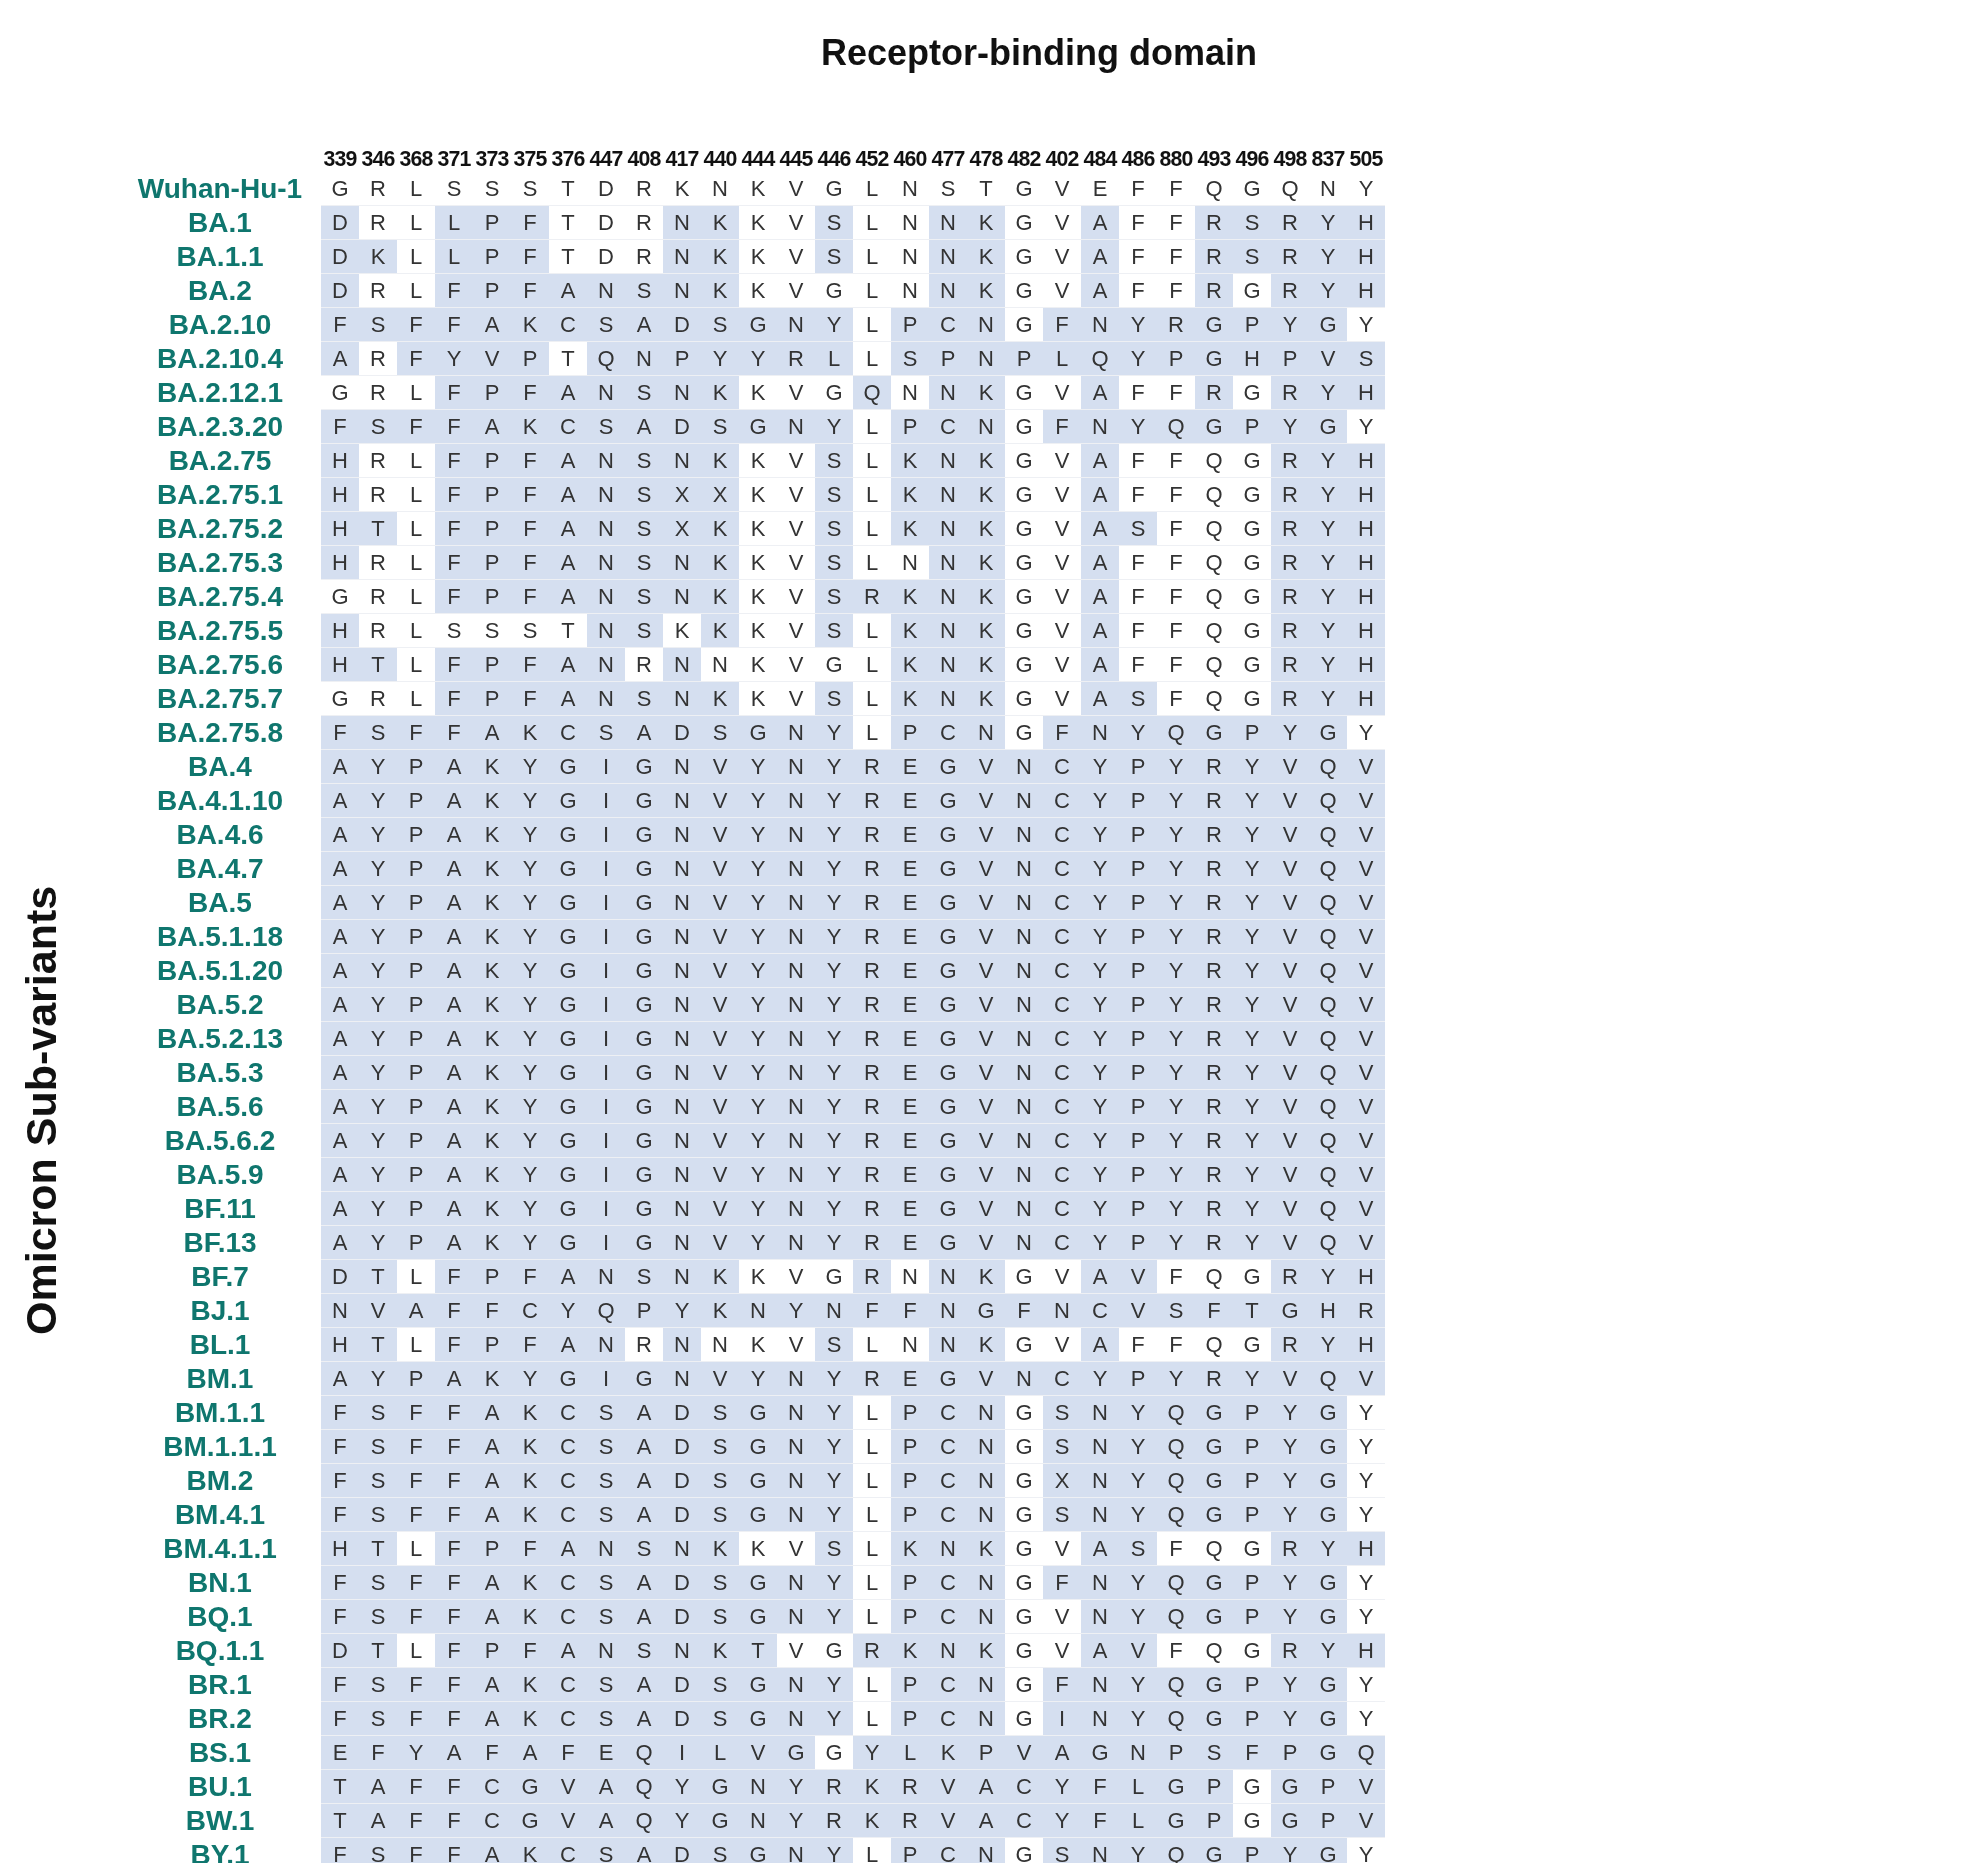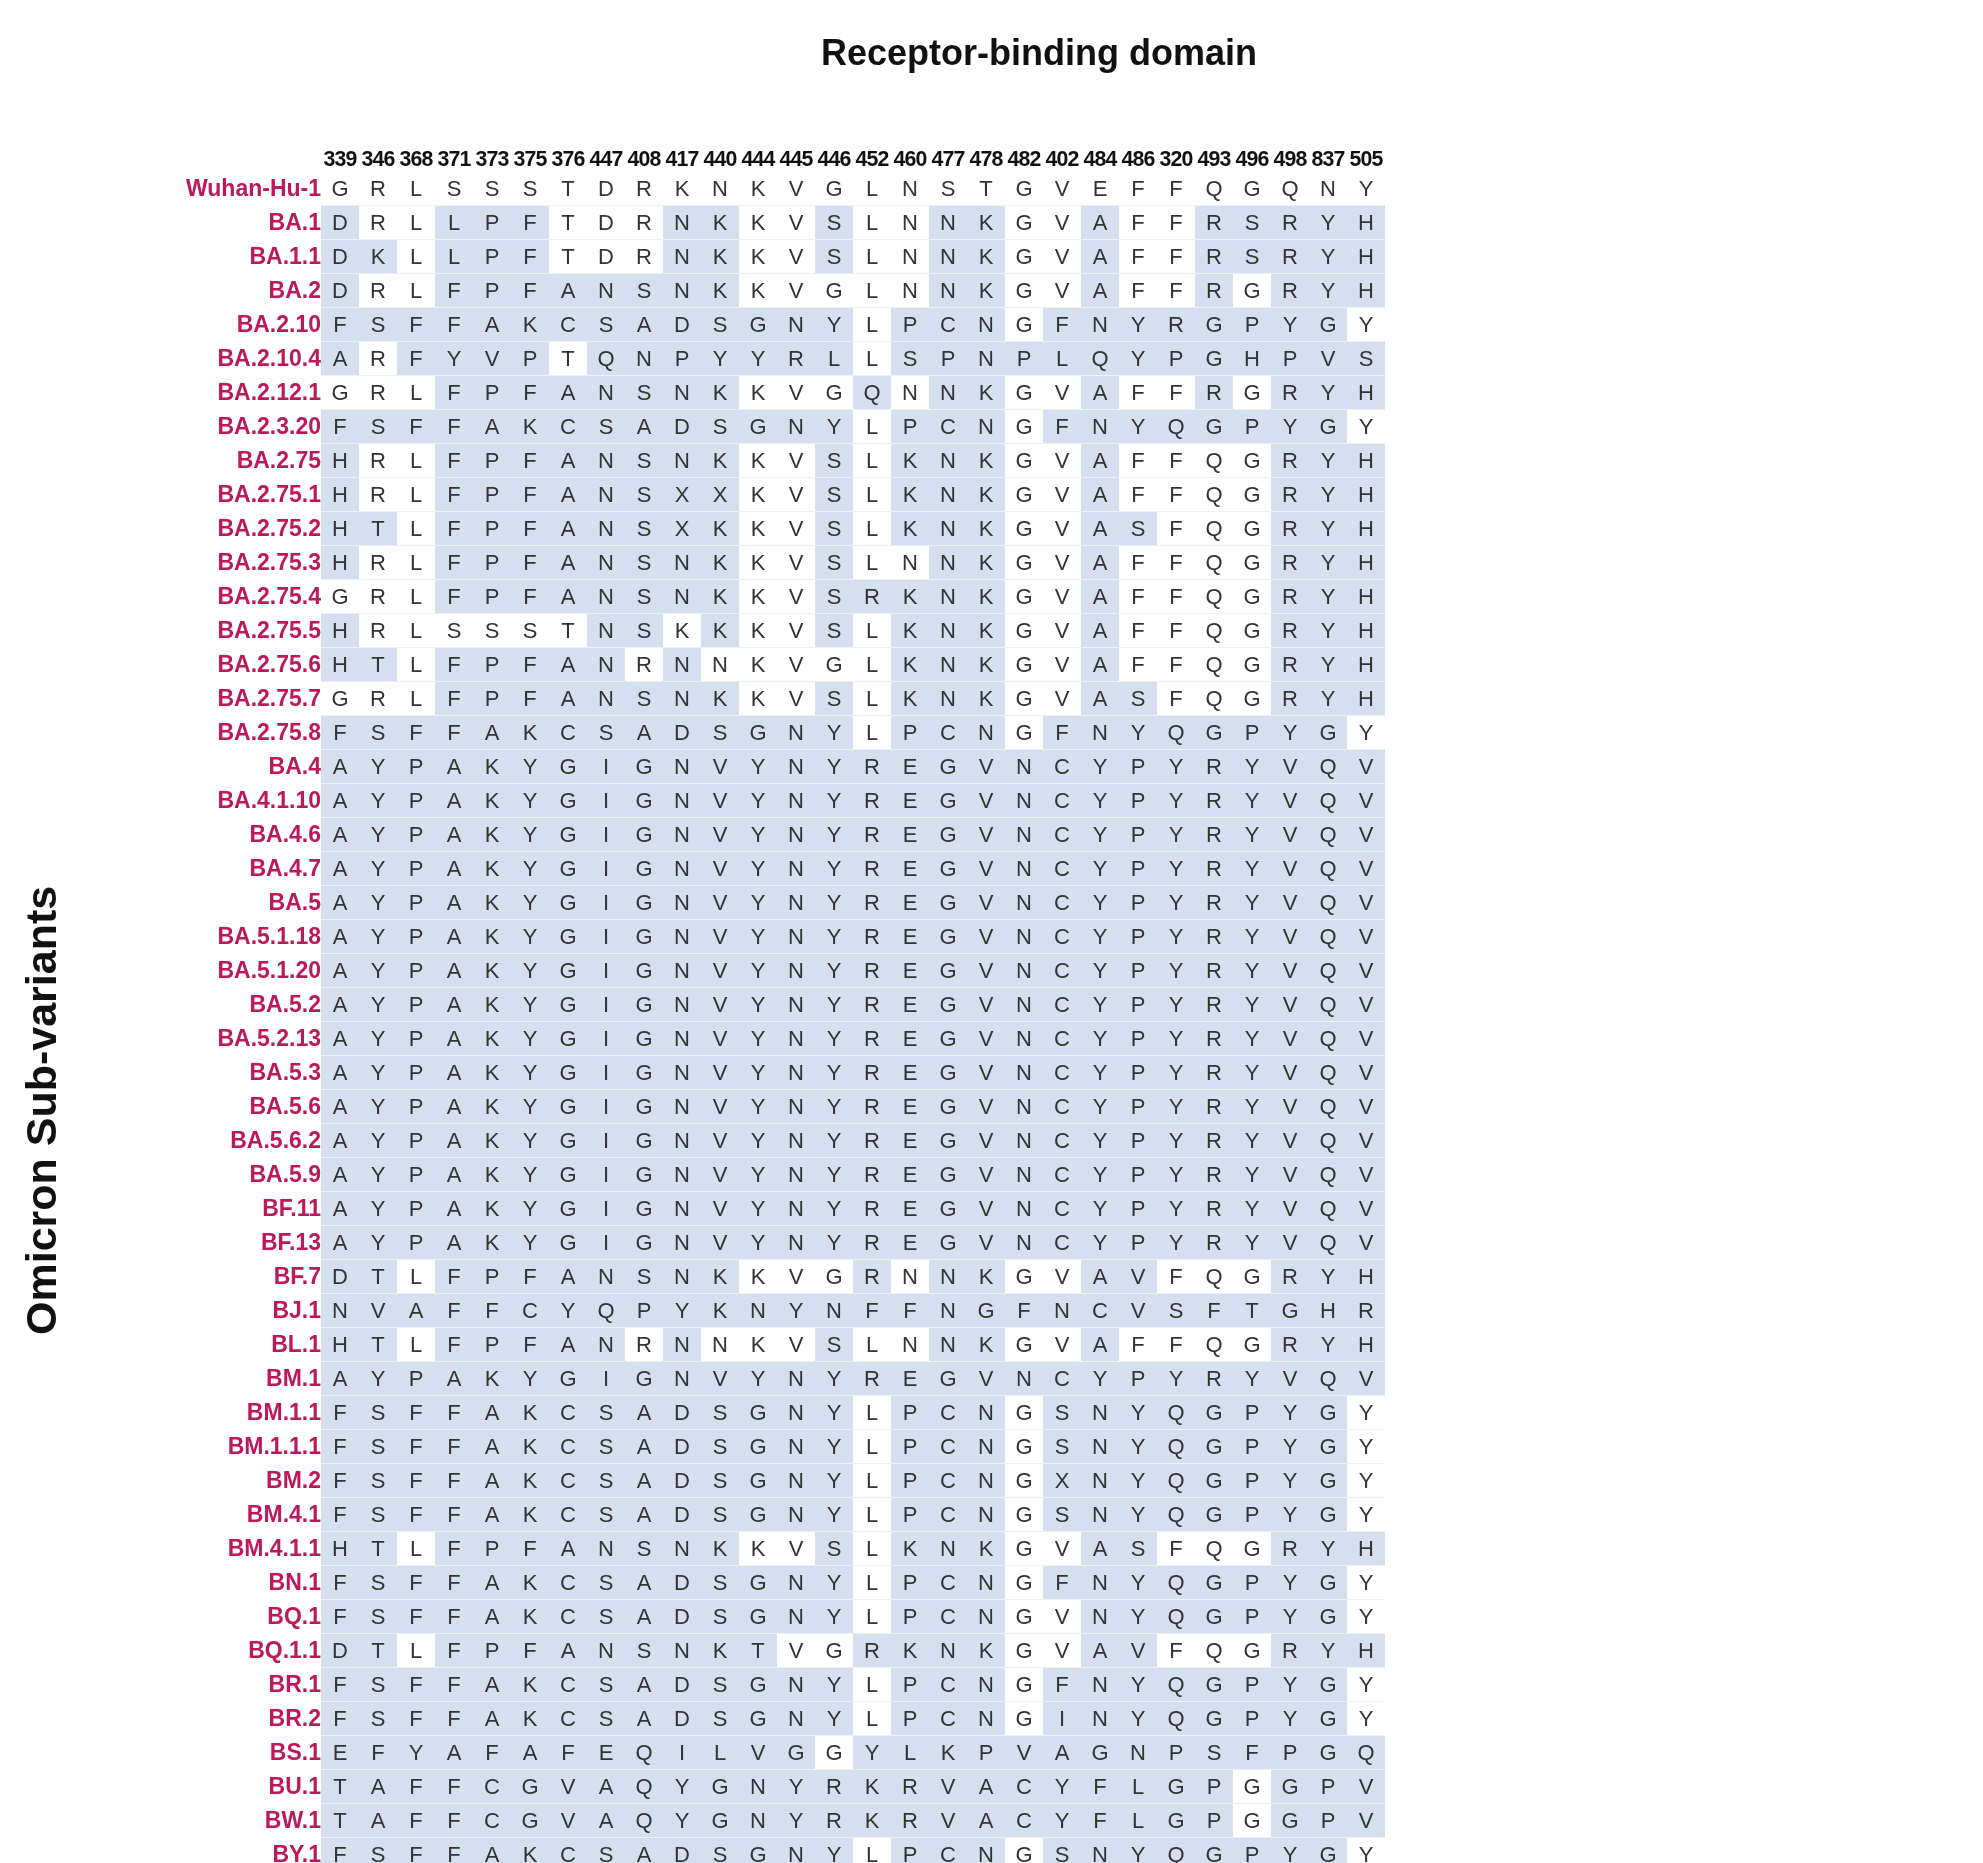--- a/index.html
+++ b/index.html
@@ -6,22 +6,22 @@
   body { width: 1984px; height: 1863px; position: relative; overflow: hidden;
          font-family: "Liberation Sans", "DejaVu Sans", sans-serif; color: #1f1f1f; }
   .title { position: absolute; left: 0; width: 2078px; top: 32px; text-align: center;
            font-size: 36px; font-weight: bold; color: #111; }
   .ylabel { position: absolute; left: 17.4px; top: 1335px; transform-origin: left top;
             transform: rotate(-90deg); font-size: 43px; font-weight: bold; color: #111; white-space: nowrap; }
   .grid { position: absolute; left: 119px; top: 134px; }
   table { border-collapse: collapse; }
   th.pos { font-size: 21.3px; font-weight: bold; color: #111; width: 38px; height: 38px;
            padding: 0; text-align: center; vertical-align: bottom; letter-spacing: -0.8px; }
-  td.name { font-size: 23px; font-weight: bold; color: #be185d; width: 202px; height: 33px;
-            padding: 0; text-align: right; white-space: nowrap; }
+  td.name { font-size: 28px; font-weight: bold; color: #0f766e; width: 202px; height: 33px;
+            padding: 0; text-align: center; white-space: nowrap; }
   td.aa { width: 38px; height: 33px; padding: 0; text-align: center; font-size: 22px;
           color: #333; border-bottom: 1.6px solid #eef0f4; background: #ffffff; }
   td.aa.mut { background: #d5dff0; }
   tr.ref td.aa { background: #ffffff; }
 </style>
 </head>
 <body>
 
 <div class="title">Receptor-binding domain</div>
 <div class="ylabel">Omicron Sub-variants</div>
@@ -46,21 +46,21 @@
           <th class="pos">445</th>
           <th class="pos">446</th>
           <th class="pos">452</th>
           <th class="pos">460</th>
           <th class="pos">477</th>
           <th class="pos">478</th>
           <th class="pos">482</th>
           <th class="pos">402</th>
           <th class="pos">484</th>
           <th class="pos">486</th>
-          <th class="pos">320</th>
+          <th class="pos">880</th>
           <th class="pos">493</th>
           <th class="pos">496</th>
           <th class="pos">498</th>
           <th class="pos">837</th>
           <th class="pos">505</th>
         </tr>
       </thead>
     <tbody id="body">
         <tr class="ref">
           <td class="name">Wuhan-Hu-1</td>

